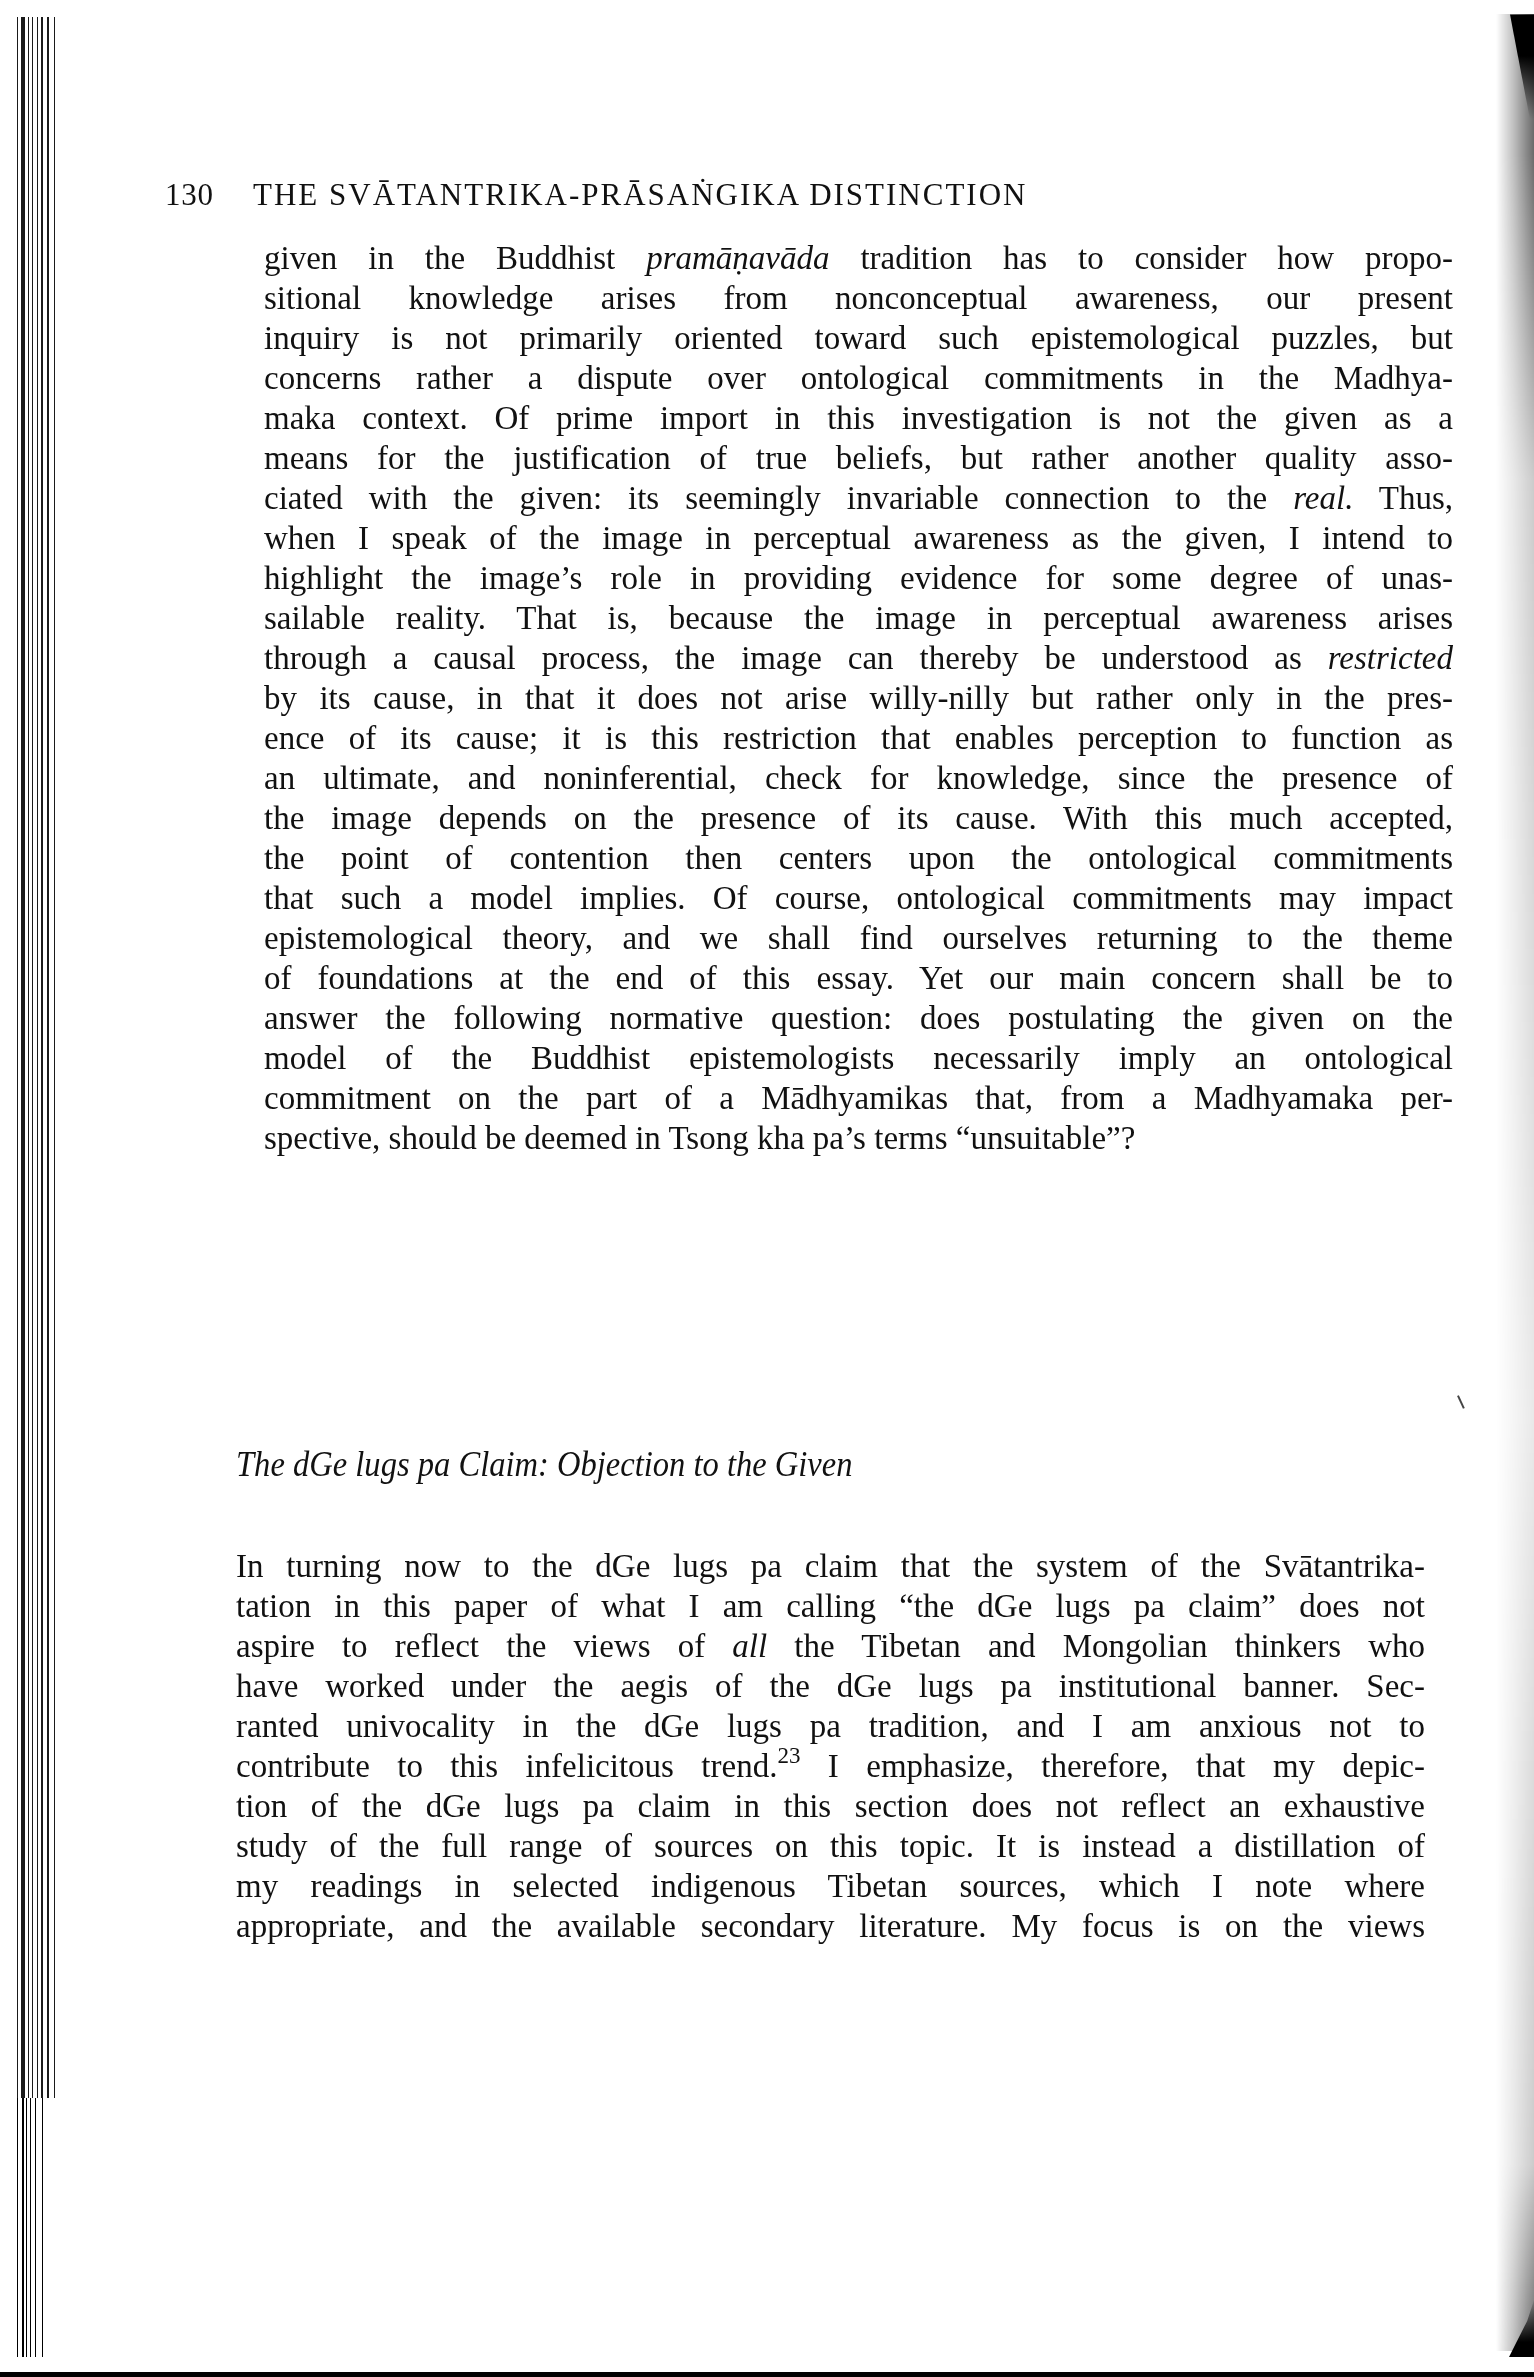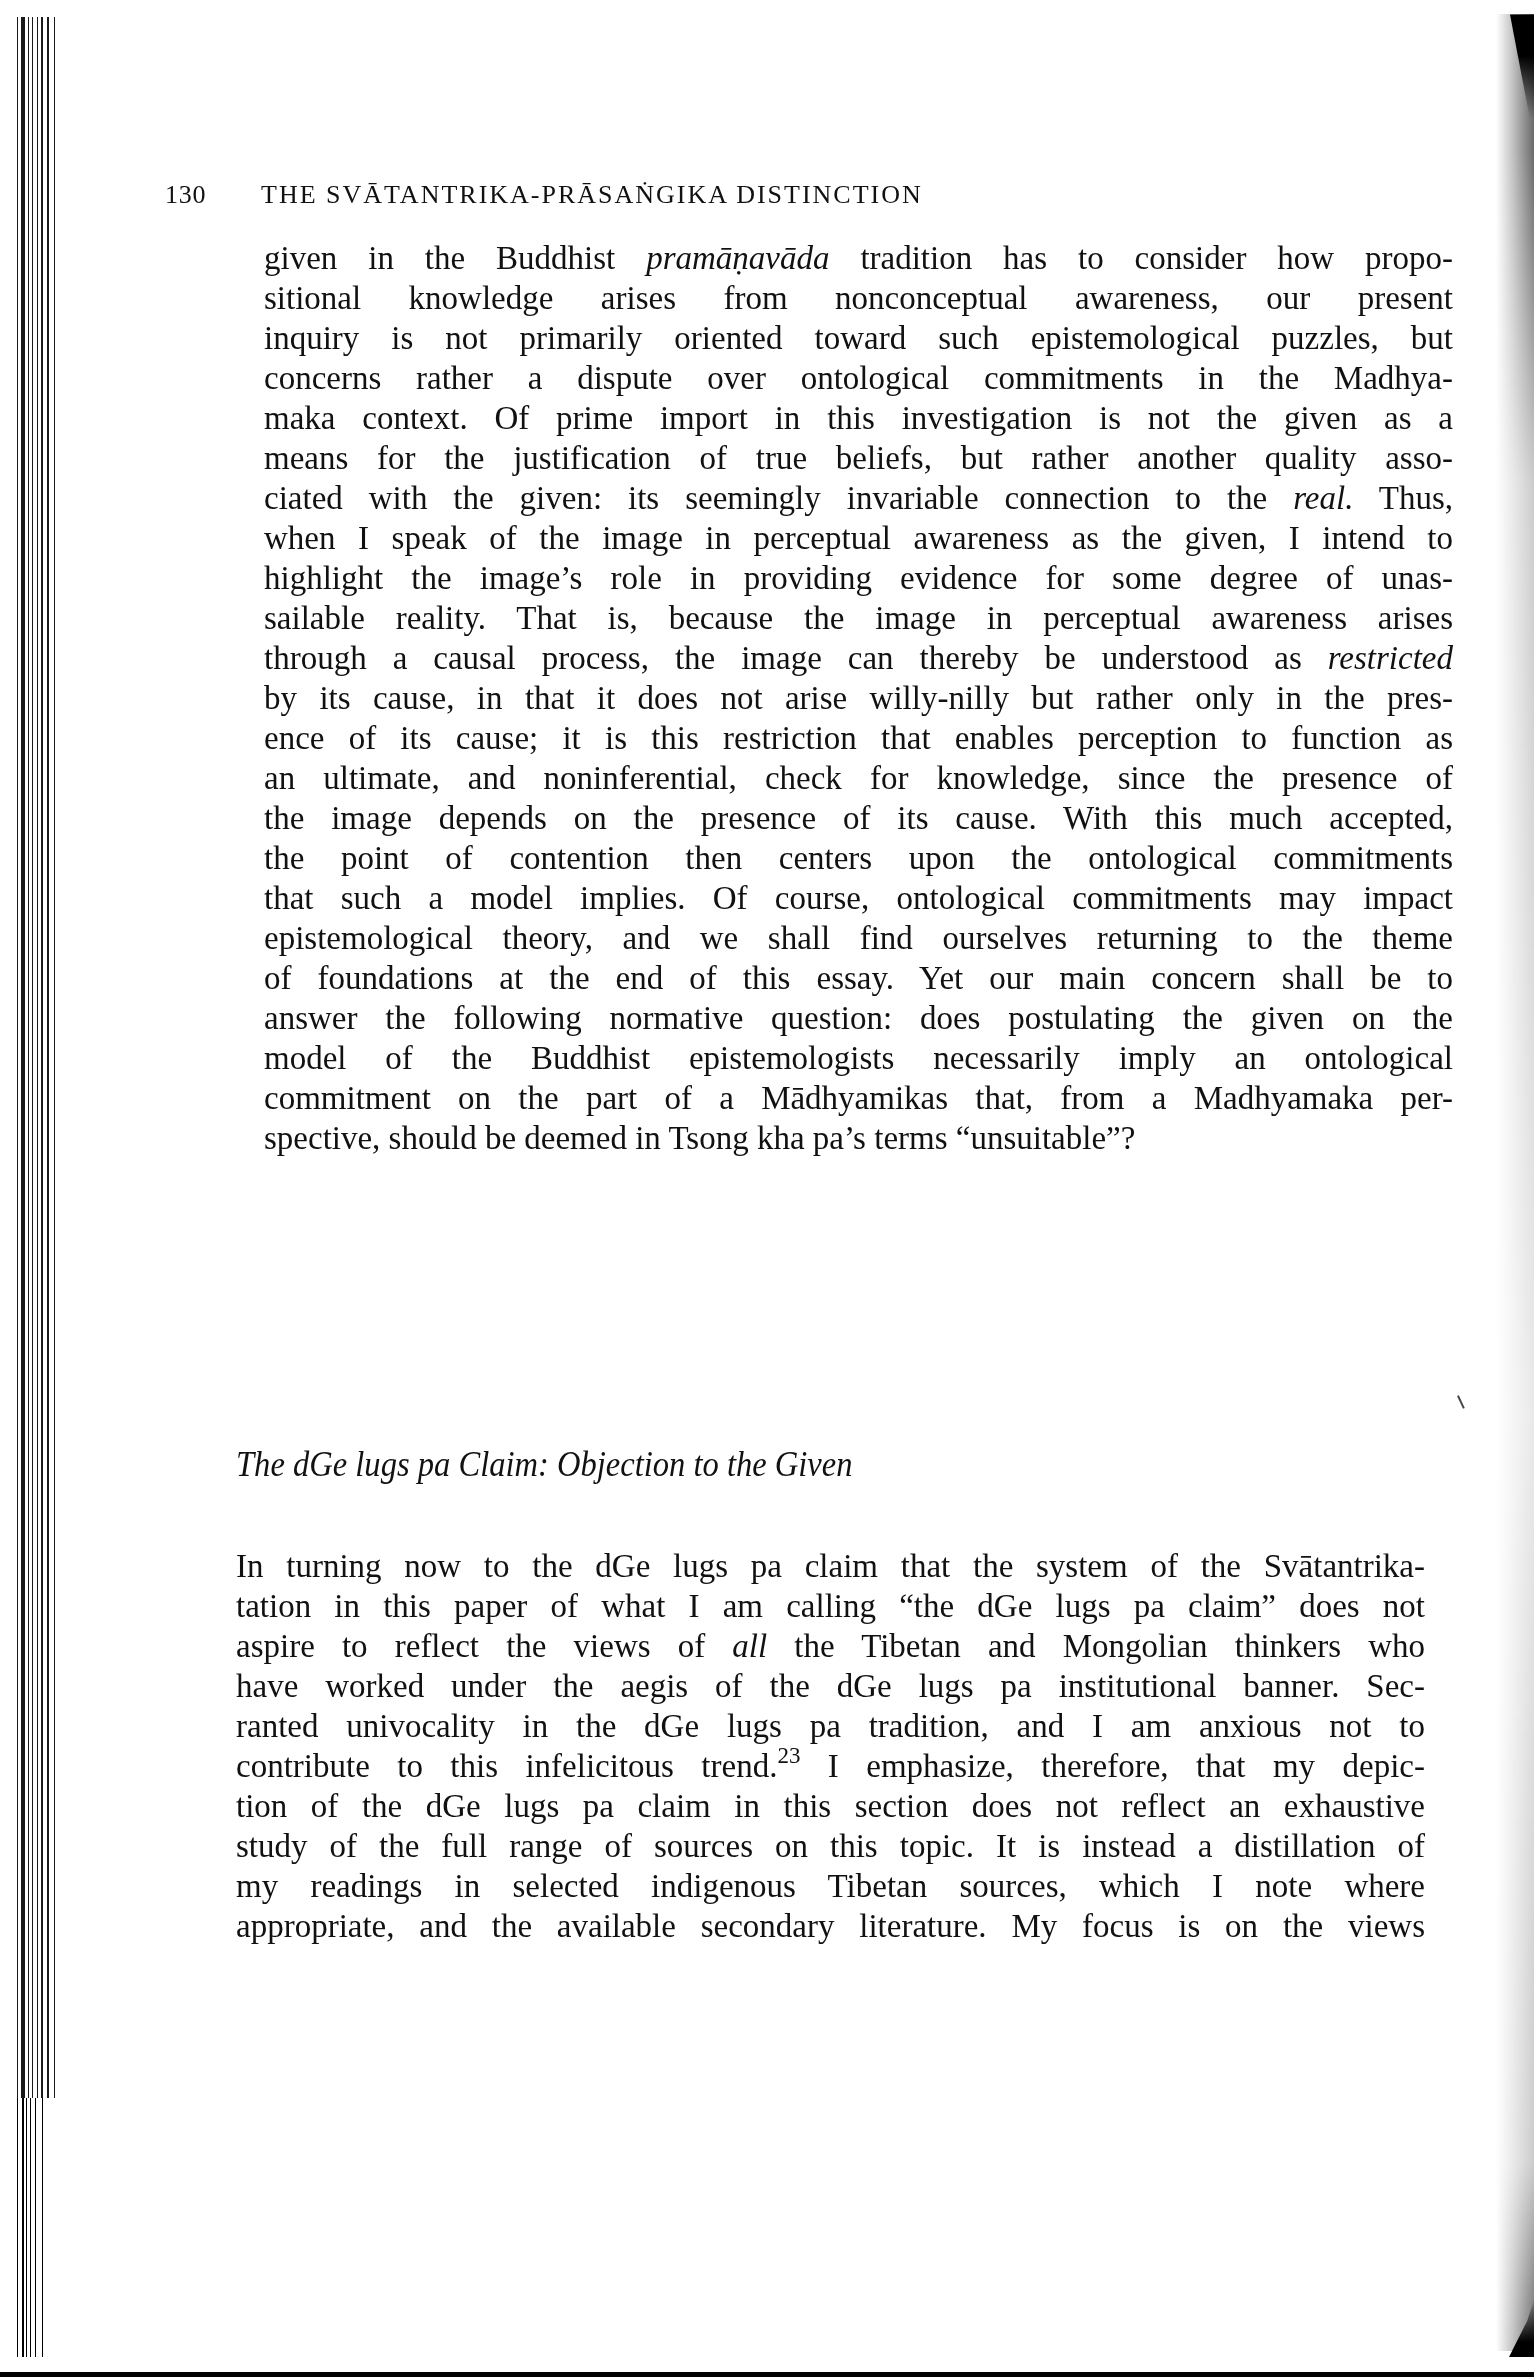--- a/index.html
+++ b/index.html
@@ -93,34 +93,34 @@
       background: #444;
       transform: rotate(-25deg);
     }
 
     .running-head {
       position: absolute;
       left: 165px;
       top: 175px;
       width: 1149px;
       height: 39px;
-      font-size: 26px;
+      font-size: 31px;
       letter-spacing: 2px;
       line-height: 39px;
       white-space: nowrap;
     }
     .running-head .page-number {
       position: absolute;
       left: 0;
       top: 0;
       letter-spacing: 0.7px;
     }
     .running-head .title {
       position: absolute;
-      left: 96px;
+      left: 88px;
       top: 0;
     }
 
     .text-block {
       position: absolute;
       left: 236px;
       width: 1189px;
       font-size: 33px;
       line-height: 40px;
     }

